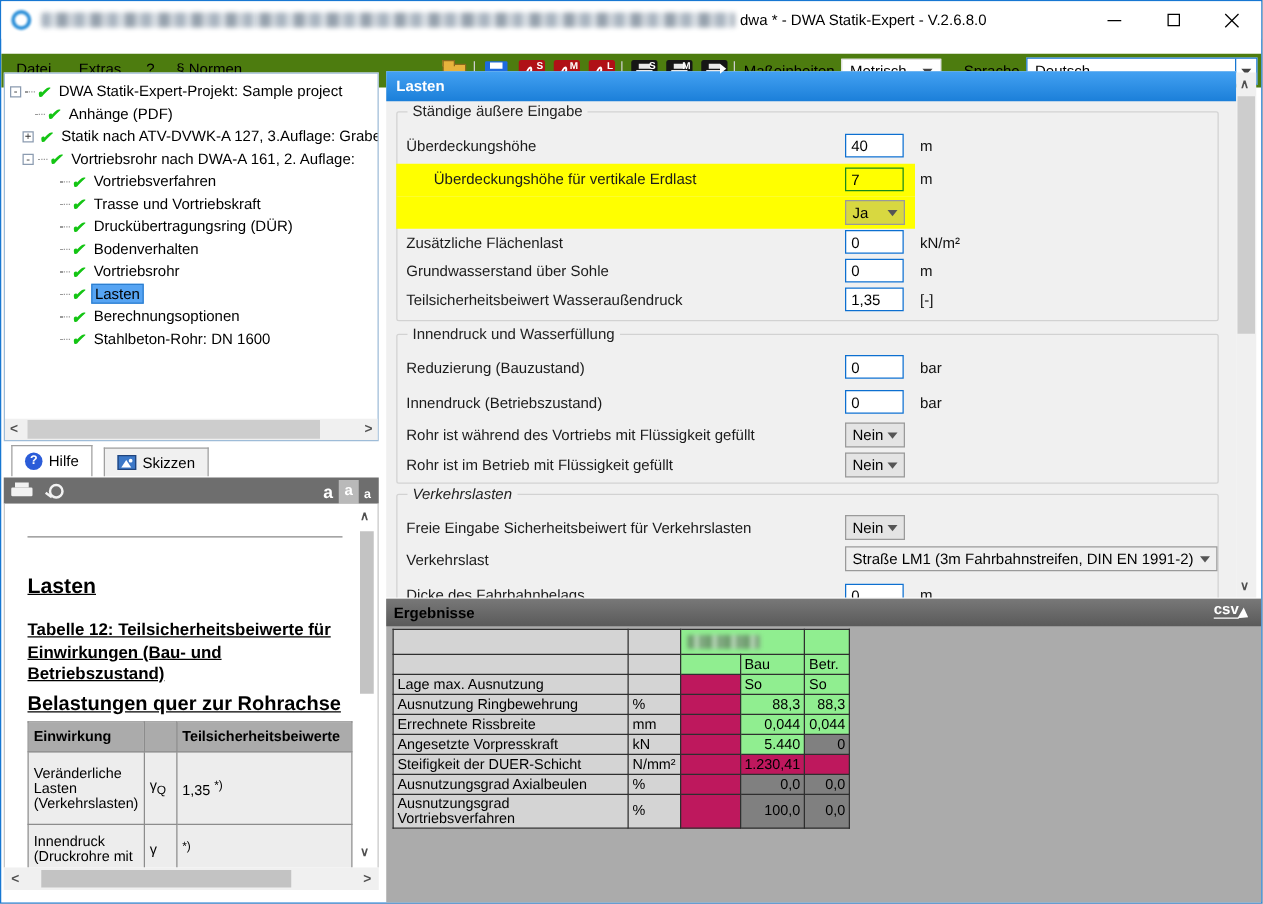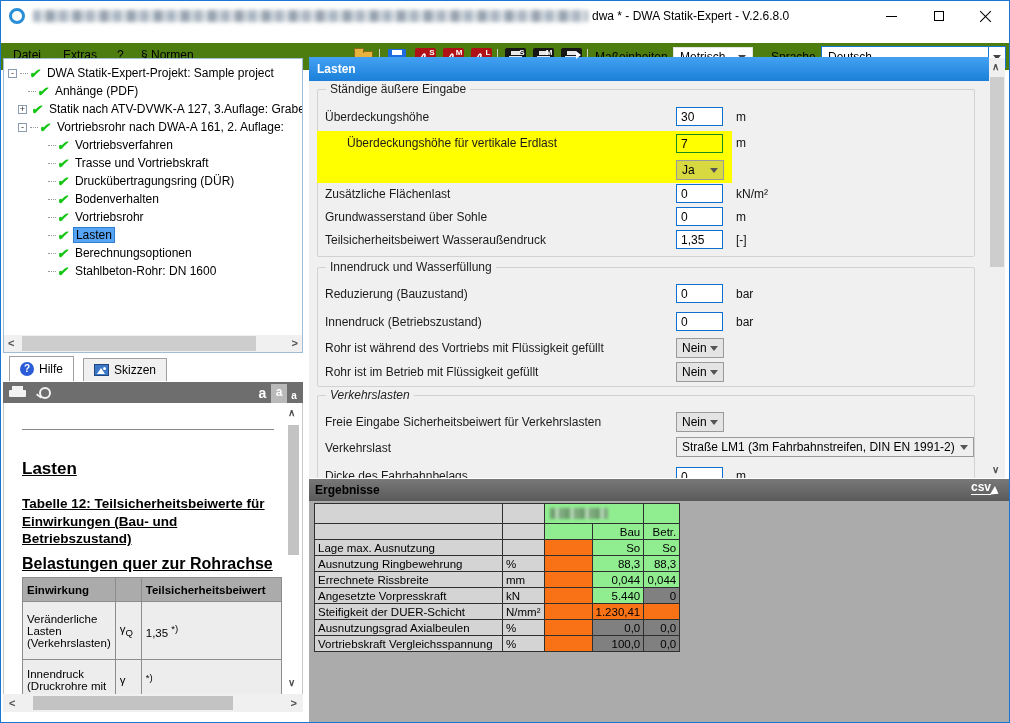--- a/index.html
+++ b/index.html
@@ -108,23 +108,23 @@
   .results-panel { position:absolute; left:308px; top:478px; width:700px; height:276px; background:#ababab; border-bottom:6px solid #3a3a3a; }
   .results-header { position:absolute; left:0; top:0; width:700px; height:22px; background:linear-gradient(#787878,#5a5a5a); display:flex; align-items:center; padding-left:6px; font-weight:bold; color:#000; }
   .csv-btn { position:absolute; right:10px; top:2px; color:#fff; font-weight:bold; font-size:12px; display:flex; align-items:flex-start; }
   .csv-txt { border-bottom:1px solid #fff; line-height:13px; }
   .csv-arrow { width:0; height:0; margin:6px 0 0 1px; border-left:7px solid #fff; border-top:5px solid transparent; border-bottom:5px solid transparent; transform:rotate(30deg); }
   .rtable { position:absolute; left:5px; top:24px; border-collapse:collapse; font-size:11.5px; background:#d4d4d4; }
   .rtable td { border:1px solid #2f2f2f; padding:1px 3px; height:16px; }
   .rtable td.lab { background:#d4d4d4; }
   .rtable td.g { background:#90ee90; }
   .rtable td.d { background:#808080; }
-  .rtable td.w { background:#f97316;margin-top:20px; }
+  .rtable td.w { background:#be185d;margin-top:20px; }
   .rtable td.num { text-align:right; }
-  .rtable td.ctr { text-align:right; }
+  .rtable td.ctr { text-align:left; }
   .cw-label { width:188px; } .cw-unit { width:40px; } .cw-c3 { width:48px; } .cw-bau { width:51px; } .cw-betr { width:36px; }
   .res-redact { width:58px; height:11px; margin-left:2px; border-radius:1px;
     background:repeating-linear-gradient(90deg,#6f9e6f 0 5px,#b3d4b3 5px 9px,#7fa87f 9px 15px); filter:blur(1.5px); }
 </style>
 </head>
 <body>
 
 <div class="win">
 
   <div class="titlebar">
@@ -308,21 +308,21 @@
   <div class="help-content">
     <div class="hc-rule"></div>
     <div class="h1">Lasten</div>
     <div class="h2">Tabelle 12: Teilsicherheitsbeiwerte für Einwirkungen (Bau- und Betriebszustand)</div>
     <div class="h3">Belastungen quer zur Rohrachse</div>
     <table class="htable">
       <tbody>
           <tr>
         <td class="hh" style="width:92px">Einwirkung</td>
         <td class="hh" style="width:26px"></td>
-        <td class="hh" style="width:140px">Teilsicherheitsbeiwert</td>
+        <td class="hh" style="width:140px">Teilsicherheitsbeiwerte</td>
       </tr>
       <tr style="height:58px">
         <td>Veränderliche Lasten (Verkehrslasten)</td>
         <td><span>γ</span><sub>Q</sub></td>
         <td><span>1,35</span> <sup>*)</sup></td>
       </tr>
       <tr style="height:40px">
         <td>Innendruck (Druckrohre mit</td>
         <td><span>γ</span></td>
         <td><sup>*)</sup></td>
@@ -346,21 +346,21 @@
     <div class="form-content">
 
       <div class="gbox" style="top:8px; height:168px;">
         <span class="gtitle">Ständige äußere Eingabe</span>
       </div>
       <div class="hlband" style="top:50px"></div>
       <div class="hlband" style="top:76px"></div>
 
       <div class="flabel" style="top:29px">Überdeckungshöhe</div>
       <div class="inp" style="top:26px">
-          <span>30</span>
+          <span>40</span>
         </div>
       <div class="funit" style="top:29px">m</div>
 
       <div class="flabel" style="top:55px; left:38px">Überdeckungshöhe für vertikale Erdlast</div>
       <div class="inp hl" style="top:53px">
           <span>7</span>
         </div>
       <div class="funit" style="top:55px">m</div>
 
       <div class="dd hl" style="top:79px">
@@ -505,21 +505,21 @@
         <td class="w num"></td>
       </tr>
       <tr>
         <td class="lab">Ausnutzungsgrad Axialbeulen</td>
         <td class="lab">%</td>
         <td class="w"></td>
         <td class="d num">0,0</td>
         <td class="d num">0,0</td>
       </tr>
       <tr>
-        <td class="lab">Vortriebskraft Vergleichsspannung</td>
+        <td class="lab">Ausnutzungsgrad Vortriebsverfahren</td>
         <td class="lab">%</td>
         <td class="w"></td>
         <td class="d num">100,0</td>
         <td class="d num">0,0</td>
       </tr>
     </tbody>
       </table>
   </div>
 
 </div>

